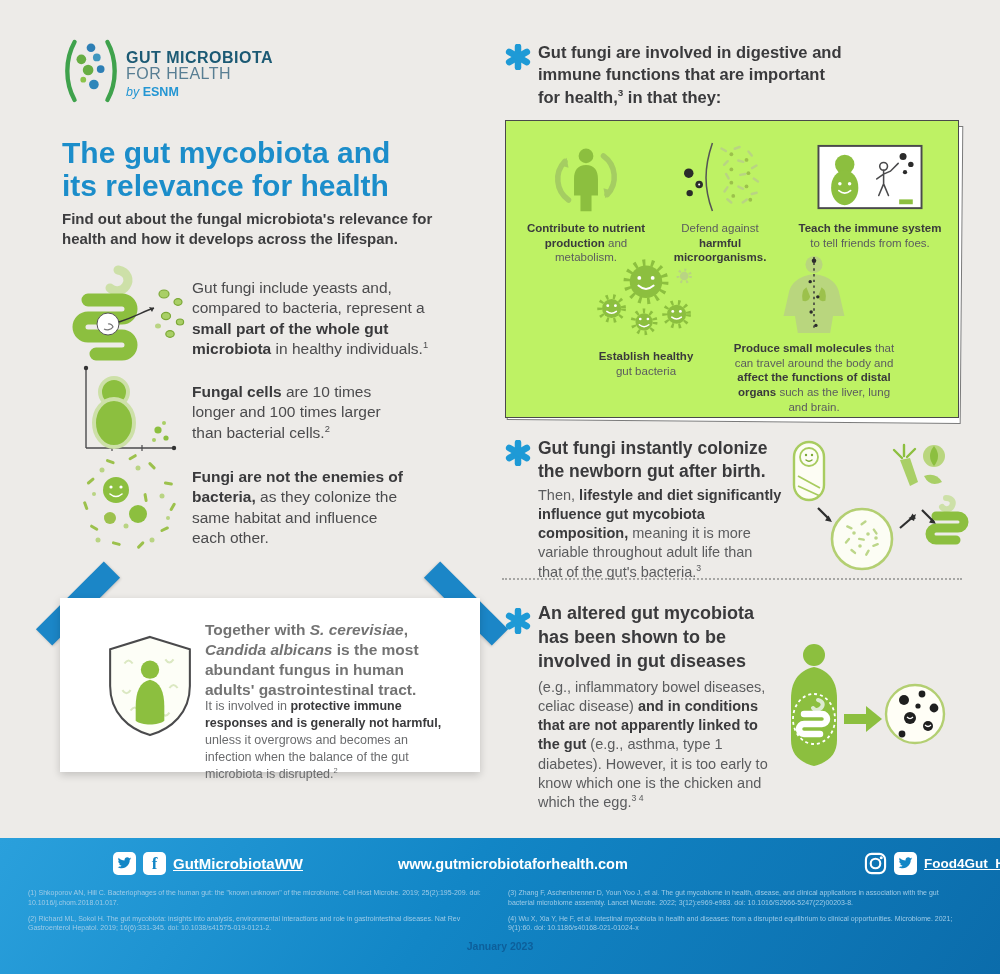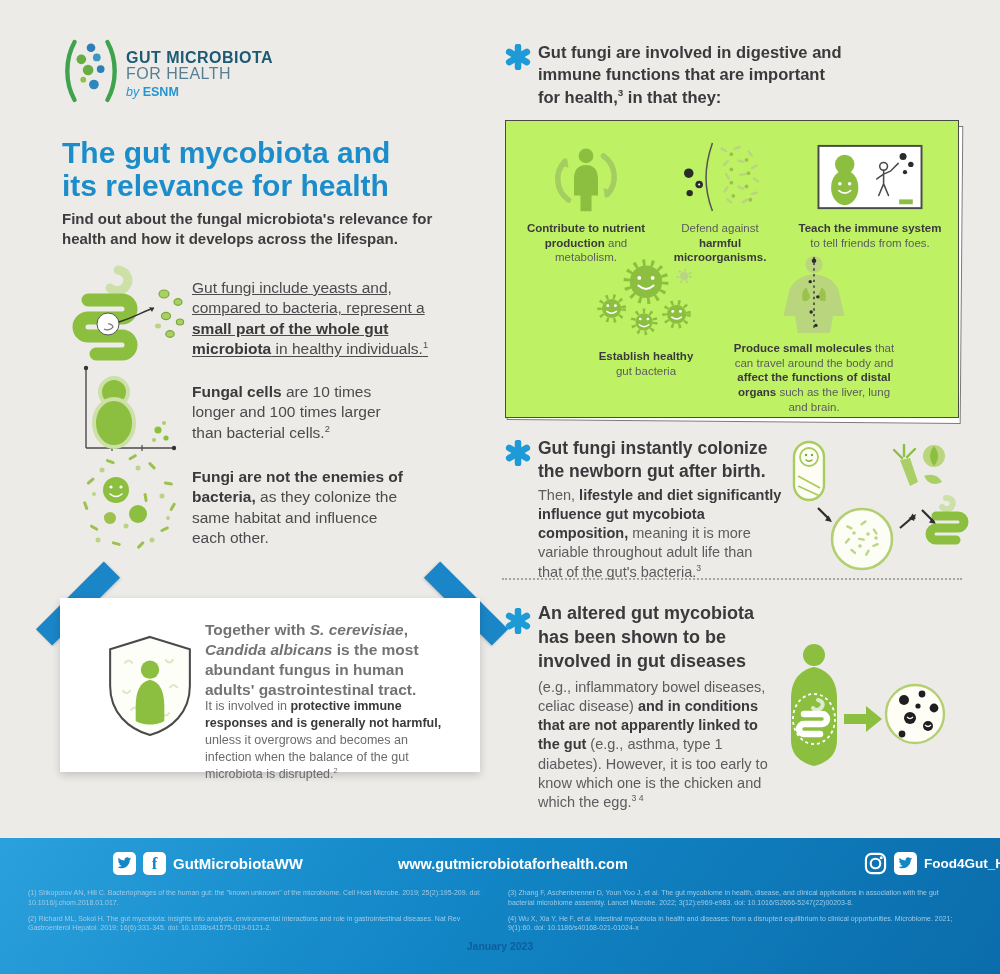--- a/index.html
+++ b/index.html
@@ -41,21 +41,21 @@
         border:1.5px solid #7a7a7a;background:#fff;z-index:-1;transform:rotate(.5deg);}
   .fn{position:absolute;text-align:center;}
   .fn .fn-icon{display:flex;justify-content:center;align-items:flex-end;height:72px;margin-bottom:8px;}
   .fn-label{font-size:11.5px;line-height:1.28;color:#5b5c5e;}
   .divider{left:502px;top:578px;width:460px;border-top:2px dotted #a6a6a4;}
   
   .footer{left:0;top:838px;width:1000px;height:136px;
           background:linear-gradient(125deg,#2aa0dc 0%,#1286c6 45%,#0b6cab 100%);}
   .social-row{position:absolute;left:0;top:14px;width:1000px;height:26px;}
   .social-group{position:absolute;display:flex;align-items:center;gap:7px;}
-  .handle{color:#fff;font-weight:bold;font-size:15px;}
+  .handle{color:#fff;font-weight:bold;font-size:15px;text-decoration:underline;}
   .website{position:absolute;left:398px;top:4px;color:#fff;font-weight:bold;font-size:14.5px;}
   .icon-tile{width:23px;height:23px;background:#fff;border-radius:5px;display:flex;align-items:center;justify-content:center;}
   .fb-glyph{color:#1286c6;font-weight:bold;font-size:17px;font-family:"Liberation Serif","DejaVu Serif",serif;}
   .refs{position:absolute;top:50px;font-size:7px;line-height:1.4;color:#9ecbe7;width:455px;}
   .refs p{margin:0 0 6px 0;}
   .refs-left{left:28px;}
   .refs-right{left:508px;}
   .date{position:absolute;left:0;top:102px;width:1000px;text-align:center;
         color:#0d5f9b;font-size:10.5px;font-weight:bold;}
 </style>
@@ -95,21 +95,21 @@
     <path d="M57 58 C75 52 80 48 92 44" stroke="#333" stroke-width="1.4" fill="none"></path>
     <path d="M92 44 l-5 -1 l3 5 z" fill="#333"></path>
     <ellipse cx="102" cy="30" rx="5" ry="4" fill="#a9cf66" stroke="#7ba836" stroke-width="1.2"></ellipse>
     <ellipse cx="116" cy="38" rx="4" ry="3.4" fill="#a9cf66" stroke="#7ba836" stroke-width="1.2"></ellipse>
     <ellipse cx="104" cy="52" rx="4.5" ry="3.6" fill="#a9cf66" stroke="#7ba836" stroke-width="1.2"></ellipse>
     <ellipse cx="118" cy="58" rx="3.6" ry="3" fill="#a9cf66" stroke="#7ba836" stroke-width="1.2"></ellipse>
     <ellipse cx="108" cy="70" rx="4.2" ry="3.4" fill="#a9cf66" stroke="#7ba836" stroke-width="1.2"></ellipse>
     <ellipse cx="96" cy="62" rx="3" ry="2.5" fill="#b9d483"></ellipse>
   </svg>
 </div>
-<div class="abs item-text" style="left:192px;top:278px;width:290px;text-decoration:underline;">Gut fungi include yeasts and,<br>compared to bacteria, represent a<br><b>small part of the whole gut<br>microbiota</b> in healthy individuals.<sup>1</sup></div>
+<div class="abs item-text" style="left:192px;top:278px;width:290px;">Gut fungi include yeasts and,<br>compared to bacteria, represent a<br><b>small part of the whole gut<br>microbiota</b> in healthy individuals.<sup>1</sup></div>
 
 <div class="abs" style="left:66px;top:360px;">
   <svg width="120" height="100" viewBox="0 0 120 100">
     <line x1="20" y1="10" x2="20" y2="88" stroke="#4a4a4c" stroke-width="1.4"></line>
     <line x1="20" y1="88" x2="106" y2="88" stroke="#4a4a4c" stroke-width="1.4"></line>
     <circle cx="20" cy="8" r="2.2" fill="#333"></circle>
     <circle cx="108" cy="88" r="2.2" fill="#333"></circle>
     <line x1="46" y1="85" x2="46" y2="91" stroke="#4a4a4c" stroke-width="1.2"></line>
     <line x1="76" y1="85" x2="76" y2="91" stroke="#4a4a4c" stroke-width="1.2"></line>
     <circle cx="48" cy="32" r="14" fill="#8cbf3f" stroke="#cde0a8" stroke-width="4"></circle>

